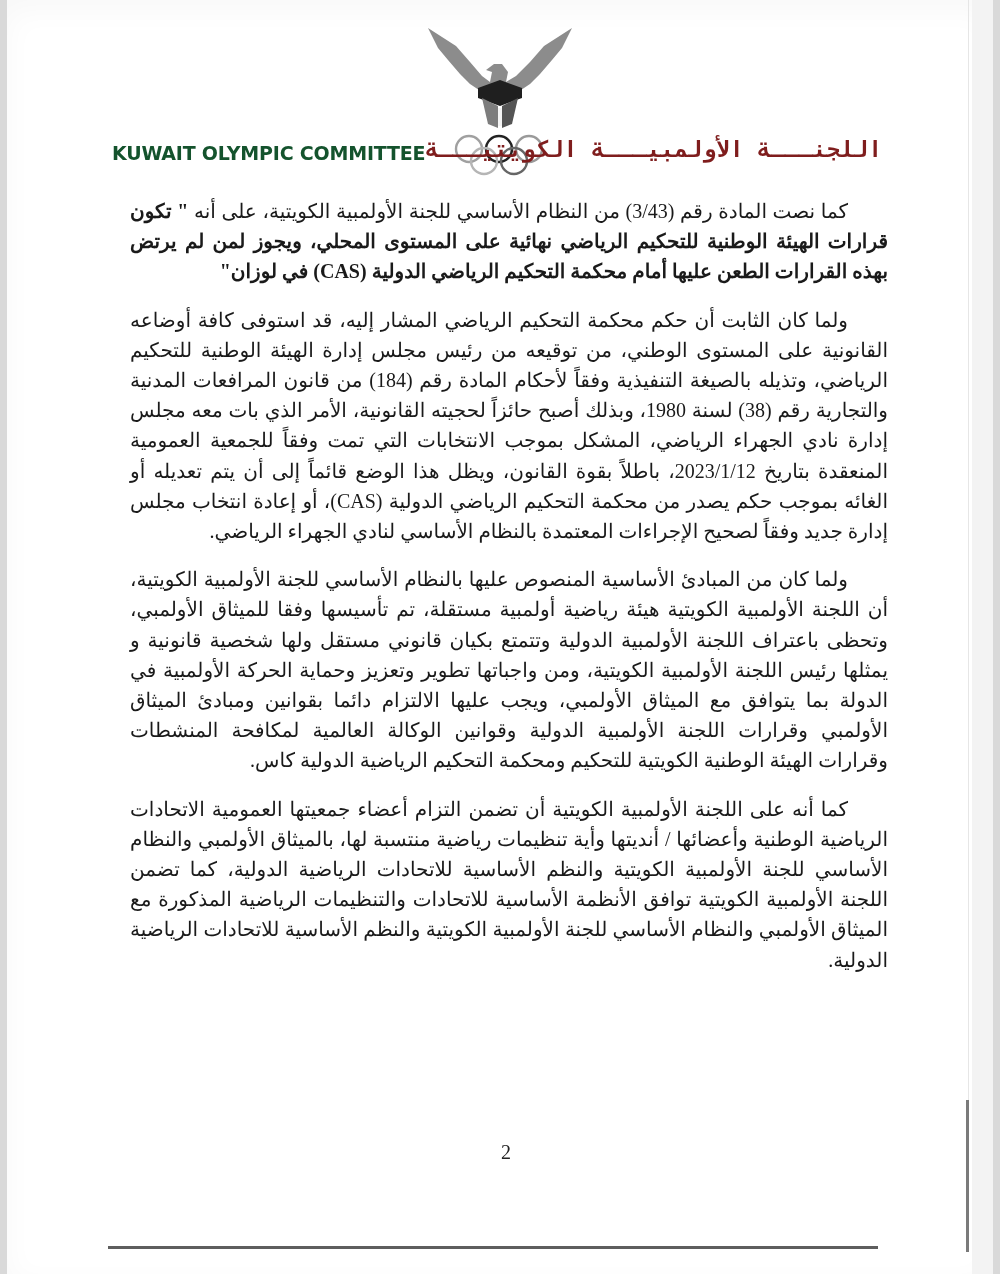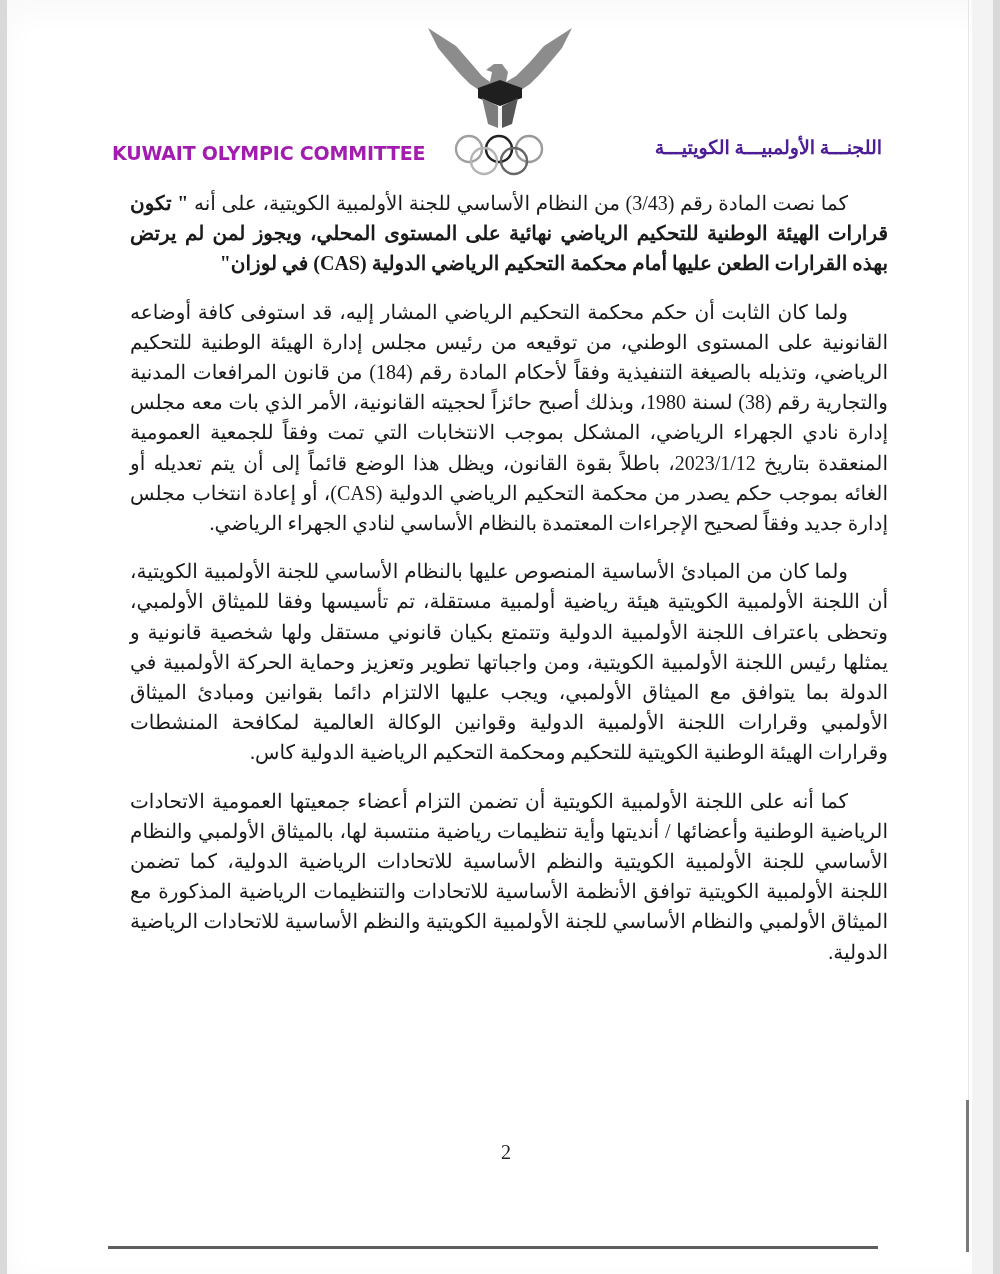--- a/index.html
+++ b/index.html
@@ -29,35 +29,35 @@
     .logo {
       position: absolute; left: 426px; top: 26px; width: 148px; height: 102px;
     }
     .header {
       position: absolute; left: 0; top: 132px; width: 1000px; height: 44px;
     }
     .en-title {
       position: absolute; left: 112px; top: 10px;
       font-family: "DejaVu Sans", "Liberation Sans", sans-serif;
       font-weight: bold; font-size: 19px; letter-spacing: -0.2px;
-      color: #a21caf;
+      color: #14532d;
     }
     .rings { position: absolute; left: 452px; top: 2px; width: 94px; height: 42px; }
     .ar-title {
       position: absolute; right: 118px; top: 4px;
-      font-family: Liberation Serif, serif;
-      font-weight: bold; font-size: 19px; color: #4c1d95;
+      font-family: Liberation Mono, monospace;
+      font-weight: bold; font-size: 23px; color: #7f1d1d;
       direction: rtl;
     }
     .body-text {
       position: absolute; left: 130px; top: 184px; width: 758px;
       direction: rtl; text-align: justify; text-align-last: right;
       font-size: 20px; line-height: 30.2px; color: #1a1a1a;
     }
-    .body-text p { margin: 4px 0 18px 0; text-indent: 40px; }
+    .body-text p { margin: 12px 0 18px 0; text-indent: 40px; }
     .body-text p .b { font-weight: bold; }
     .page-number {
       position: absolute; left: 501px; top: 1141px;
       font-size: 20px; color: #222;
     }
     .footer-rule {
       position: absolute; left: 108px; top: 1246px; width: 770px; height: 3px;
       background: #5e5e5e;
     }
   </style>

